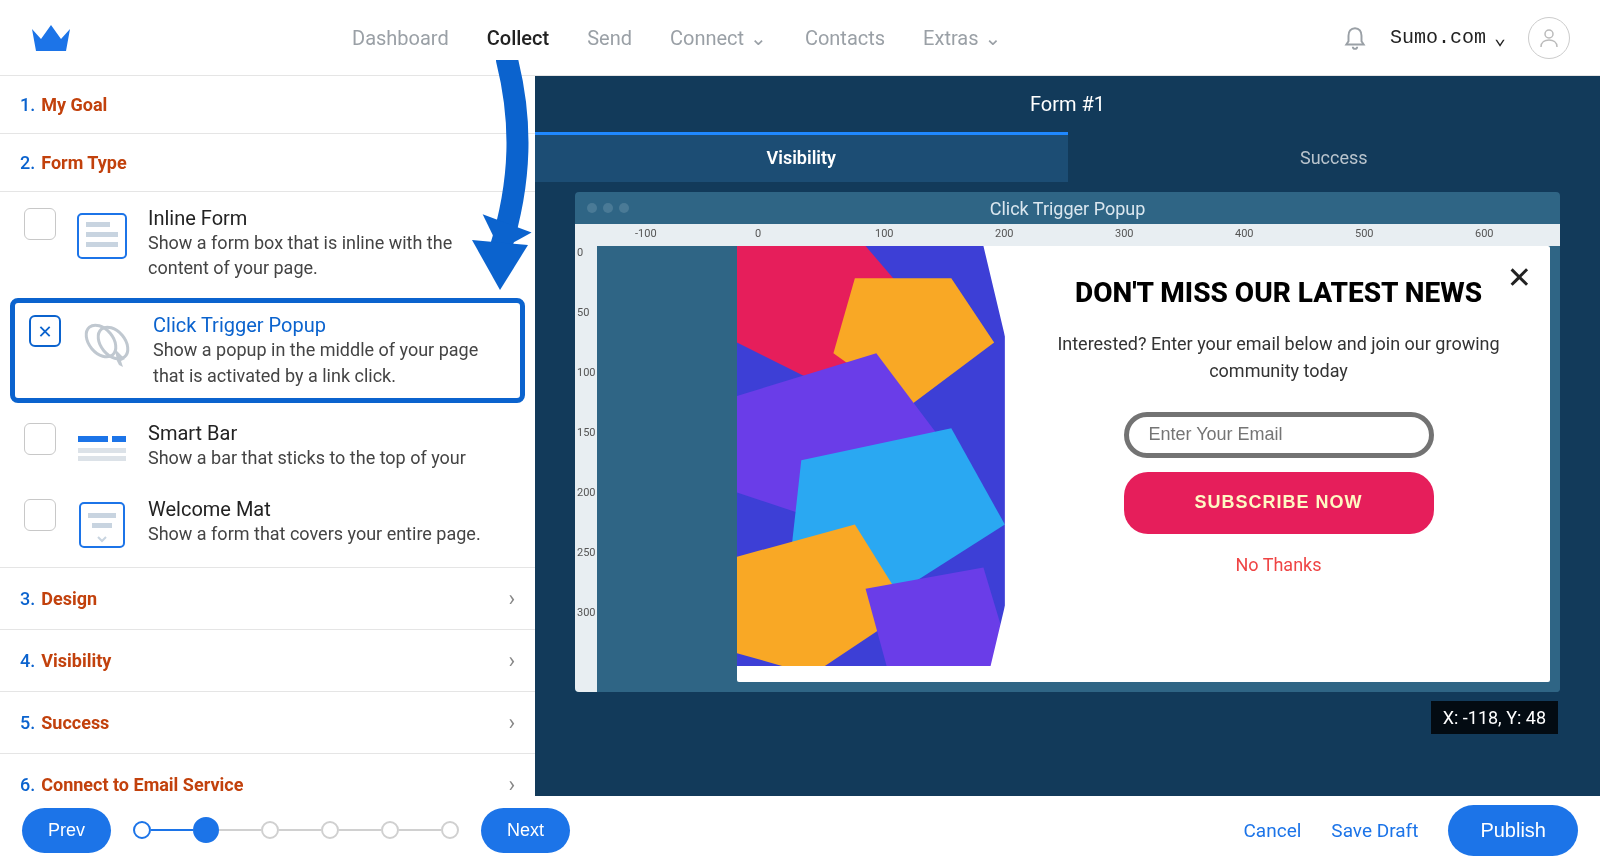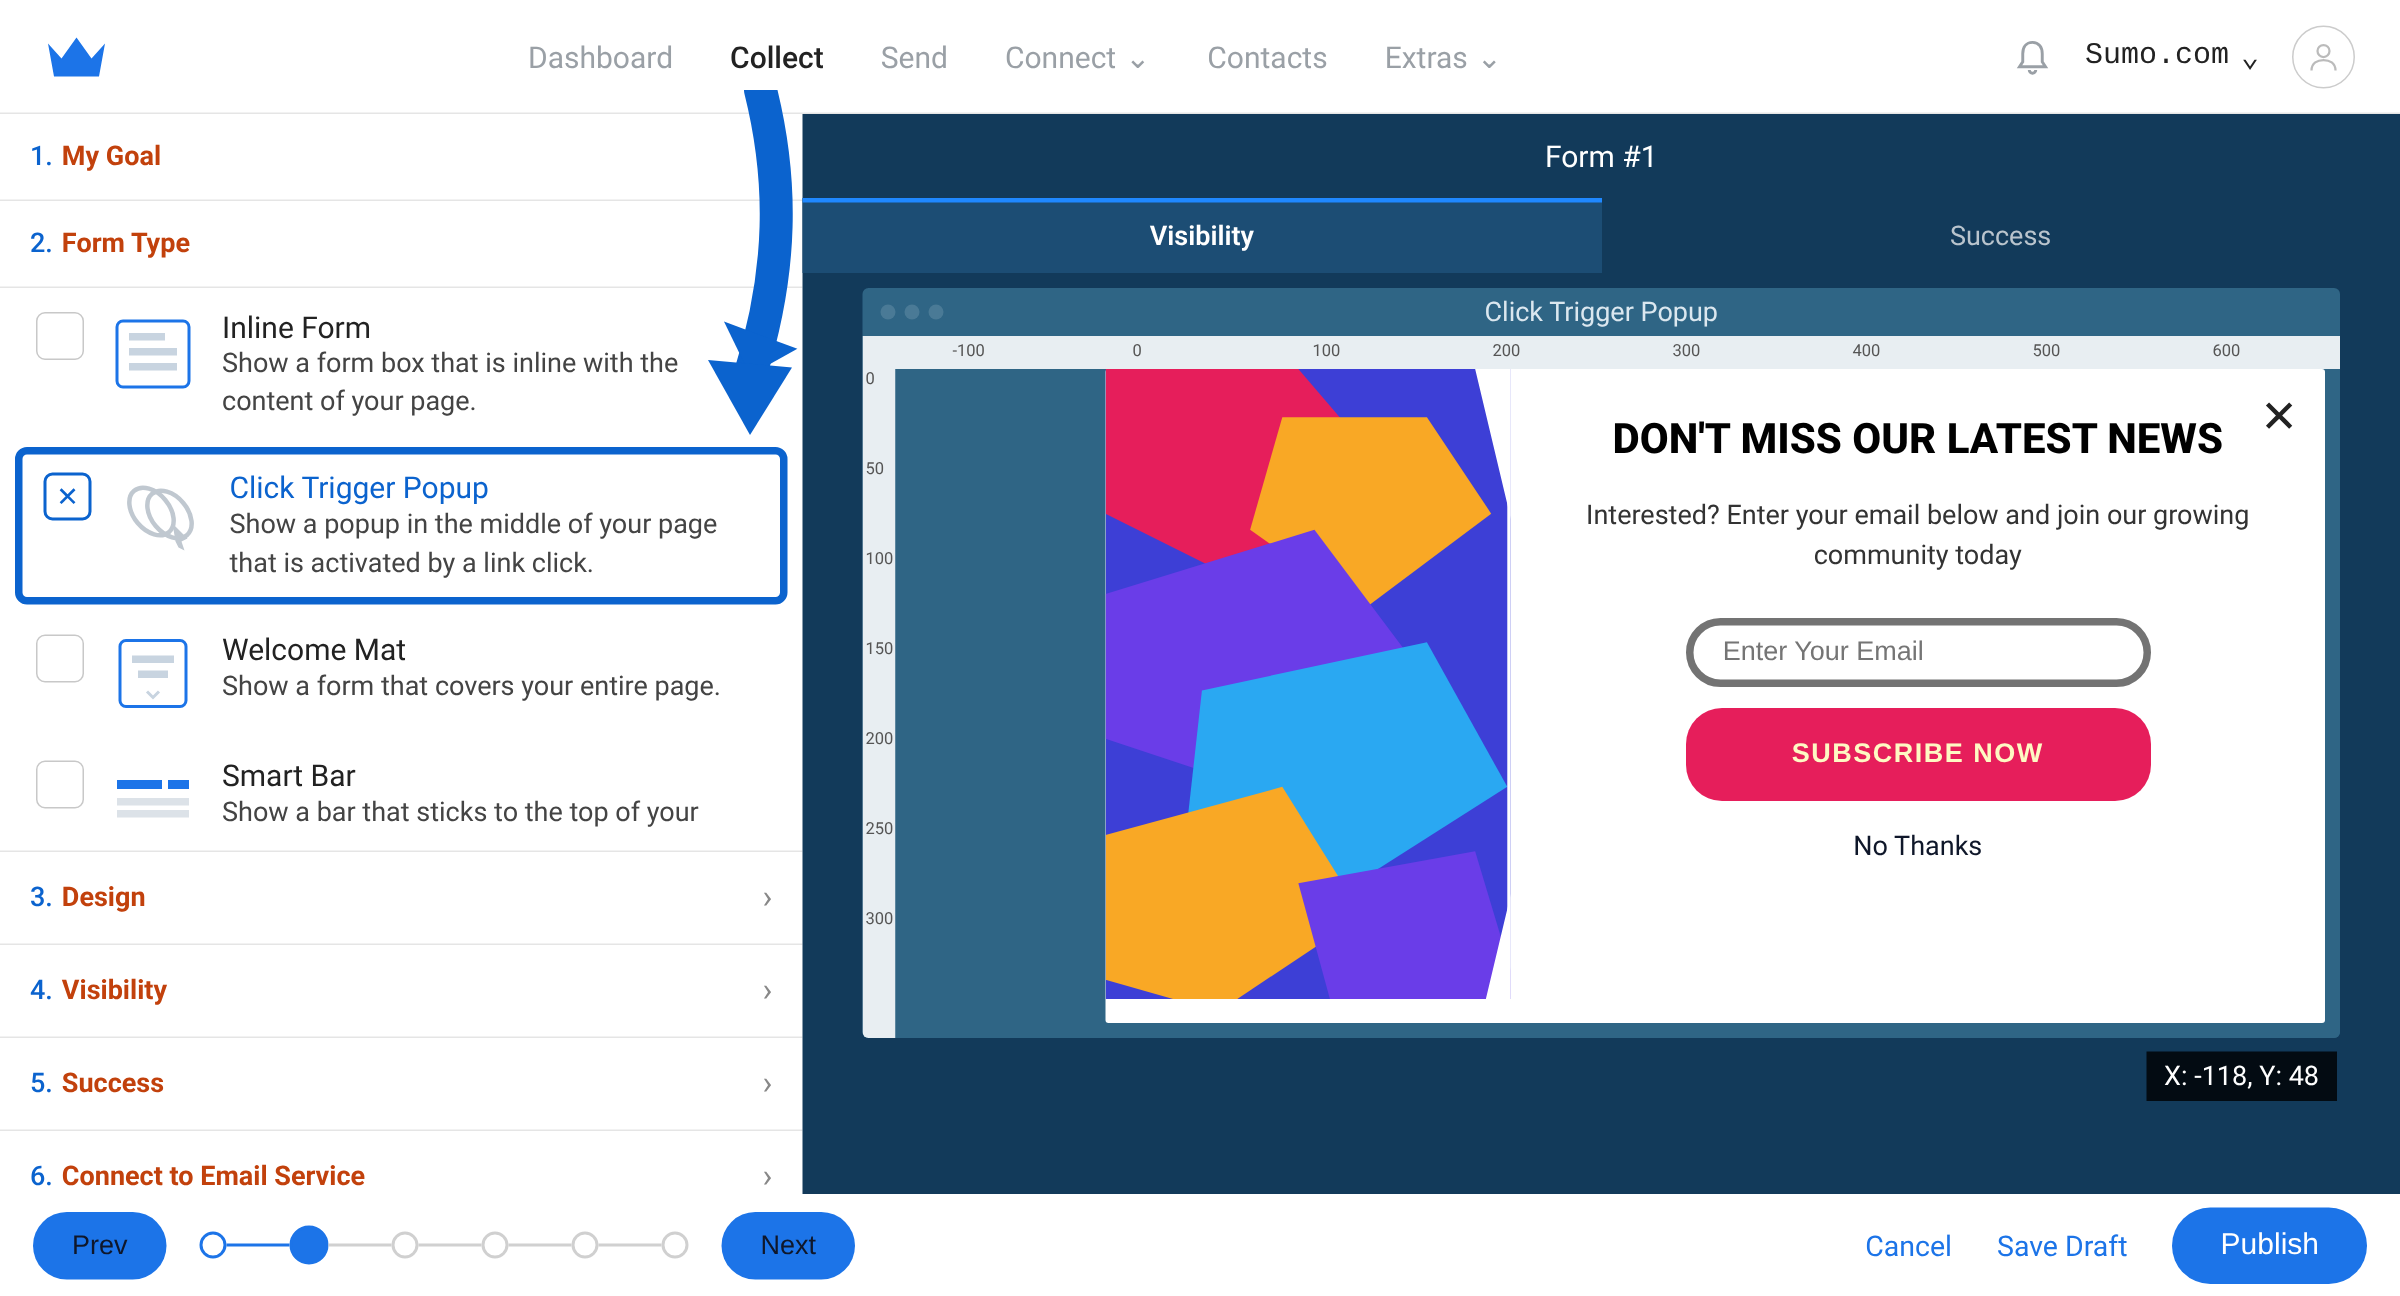--- a/index.html
+++ b/index.html
@@ -57,30 +57,30 @@
     .canvas { position:absolute; left:22px; right:0; top:54px; bottom:0; background:#2f6585; }
 
     .popup { position:absolute; left:140px; top:0; right:10px; bottom:10px; background:#fff; display:flex; border-radius:2px;}
     .popup-graphic { width: 270px; position:relative; overflow:hidden; }
     .popup-content { flex:1; padding: 10px 40px 20px 40px; display:flex; flex-direction:column; align-items:center; position:relative;}
     .popup-close { position:absolute; top:14px; right:18px; font-size:30px; color:#222; cursor:pointer; font-weight:300;}
     .popup-h1 { font-size: 28px; font-weight: 800; text-align:center; margin-top:20px; line-height:1.2;}
     .popup-sub { font-size: 18px; color:#333; text-align:center; margin-top:20px; line-height:1.5;}
     .popup-input { margin-top:28px; width: 310px; height: 46px; border: 5px solid #737373; border-radius: 24px; padding: 0 20px; font-size:18px;}
     .popup-btn { margin-top:14px; width: 310px; height: 62px; background: #e61e5b; color:#fef9c3; border:none; border-radius:24px; font-size:18px; font-weight:700; letter-spacing:1px; cursor:pointer;}
-    .popup-no { margin-top:20px; font-size:18px; color:#0f172a; cursor:pointer;}
+    .popup-no { margin-top:20px; font-size:18px; color:#ef4444; cursor:pointer;}
 
     .coords { position:absolute; right:42px; bottom:82px; background:rgba(0,0,0,0.8); color:#fff; padding:6px 12px; font-size:18px; }
 
     
     .arrow { position:absolute; left:472px; top:60px; width:70px; height:240px; z-index:5; pointer-events:none;}
 
     
     .footer { position:absolute; bottom:0; left:0; right:0; height:68px; display:flex; align-items:center; padding:0 22px; background:#fff;}
-    .pbtn { background:#1c74e8; color:#0f172a; border:none; border-radius:24px; padding:12px 26px; font-size:18px; cursor:pointer;}
+    .pbtn { background:#1c74e8; color:#ffffff; border:none; border-radius:24px; padding:12px 26px; font-size:18px; cursor:pointer;}
     .stepper { display:flex; align-items:center; margin: 0 22px; }
     .sdot { width:18px; height:18px; border:2px solid #1c74e8; background:#fff; border-radius:50%; }
     .sdot.filled { width:26px; height:26px; background:#1c74e8; }
     .sline { width:42px; height:2px; background:#1c74e8; }
     .sline.gray { background:#d0d0d0; }
     .sdot.gray { border-color:#d0d0d0; }
     .footer-right { margin-left:auto; display:flex; align-items:center; gap:30px;}
     .link { color:#1c74e8; font-size:19px; cursor:pointer;}
     .publish { background:#1c74e8; color:#fff; border:none; border-radius:28px; padding:14px 32px; font-size:20px; cursor:pointer;}
 
@@ -161,49 +161,49 @@
               <ellipse cx="34" cy="30" rx="12" ry="18" fill="none" stroke="#c0c8d0" stroke-width="3" transform="rotate(-40 34 30)"></ellipse>
               <path d="M36 36 L46 46 L42 48 L44 54 L40 52 L38 48 Z" fill="#c0c8d0"></path>
             </svg>
         </div>
         <div class="ft-text">
           <div class="ft-title">Click Trigger Popup</div>
           <div class="ft-desc">Show a popup in the middle of your page that is activated by a link click.</div>
         </div>
       </div>
 
+      <div class="ft-item" style="padding-bottom:6px;">
+        <div class="ft-check"></div>
+        <div class="ft-iconbox">
+          <svg width="56" height="30" viewBox="0 0 56 30">
+              <rect x="4" y="2" width="30" height="6" fill="#1c74e8"></rect>
+              <rect x="38" y="2" width="14" height="6" fill="#1c74e8"></rect>
+              <rect x="4" y="14" width="48" height="5" fill="#dce2e8"></rect>
+              <rect x="4" y="22" width="48" height="5" fill="#dce2e8"></rect>
+            </svg>
+        </div>
+        <div class="ft-text">
+          <div class="ft-title">Smart Bar</div>
+          <div class="ft-desc">Show a bar that sticks to the top of your</div>
+        </div>
+      </div>
+
       <div class="ft-item">
         <div class="ft-check"></div>
         <div class="ft-iconbox">
           <svg width="56" height="56" viewBox="0 0 56 56">
               <rect x="6" y="6" width="44" height="44" rx="4" fill="none" stroke="#1c74e8" stroke-width="2"></rect>
               <rect x="14" y="16" width="28" height="5" fill="#c8d4e0"></rect>
               <rect x="18" y="26" width="20" height="5" fill="#c8d4e0"></rect>
               <path d="M24 40 L28 44 L32 40" fill="none" stroke="#c8d4e0" stroke-width="2"></path>
             </svg>
         </div>
         <div class="ft-text">
           <div class="ft-title">Welcome Mat</div>
           <div class="ft-desc">Show a form that covers your entire page.</div>
-        </div>
-      </div>
-
-      <div class="ft-item" style="padding-bottom:6px;">
-        <div class="ft-check"></div>
-        <div class="ft-iconbox">
-          <svg width="56" height="30" viewBox="0 0 56 30">
-              <rect x="4" y="2" width="30" height="6" fill="#1c74e8"></rect>
-              <rect x="38" y="2" width="14" height="6" fill="#1c74e8"></rect>
-              <rect x="4" y="14" width="48" height="5" fill="#dce2e8"></rect>
-              <rect x="4" y="22" width="48" height="5" fill="#dce2e8"></rect>
-            </svg>
-        </div>
-        <div class="ft-text">
-          <div class="ft-title">Smart Bar</div>
-          <div class="ft-desc">Show a bar that sticks to the top of your</div>
         </div>
       </div>
     </div>
 
     <div class="step">
         <span class="step-num">3.</span>
         <span class="step-name">Design</span>
         <span class="chev">›</span>
       </div>
     <div class="step">

